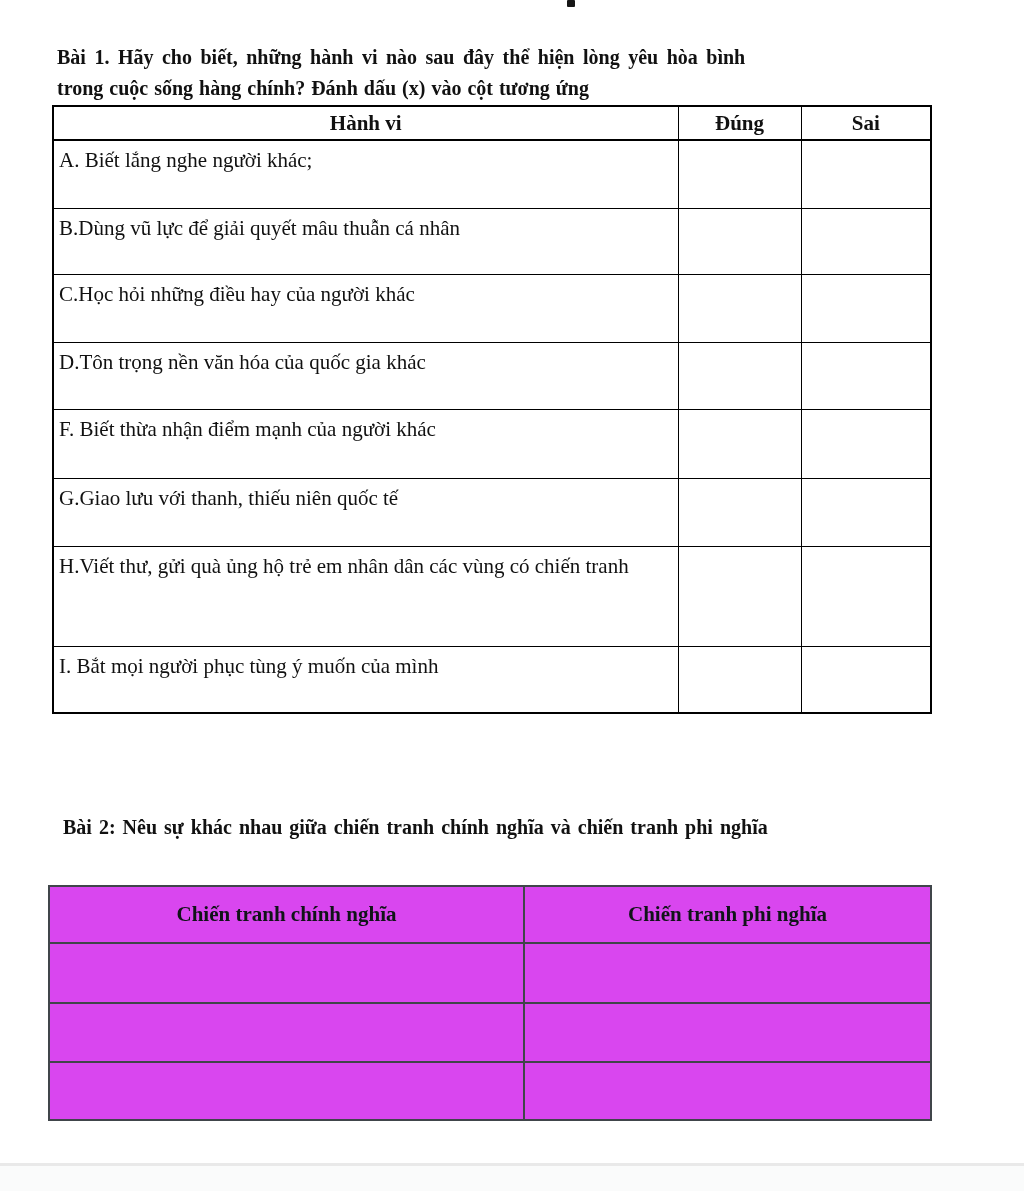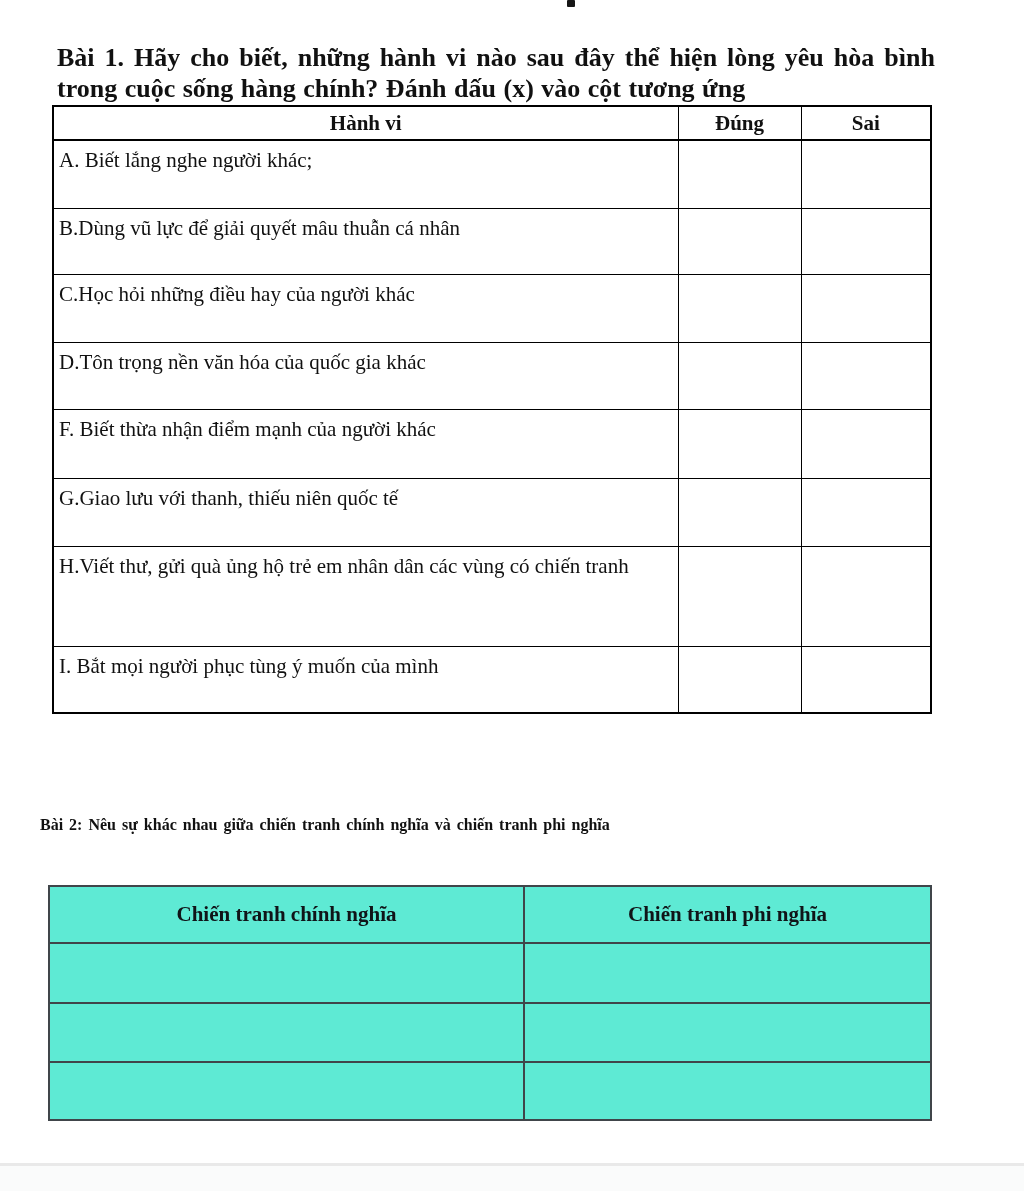--- a/index.html
+++ b/index.html
@@ -14,21 +14,21 @@
 
   
   .top-artifact {
     position:absolute; left:567px; top:0; width:8px; height:7px;
     background:#161616; border-radius:1px;
   }
 
   
   .ex1-title {
     position:absolute; left:57px; top:42px; width:880px;
-    font-weight:bold; font-size:26px; line-height:31px;
+    font-weight:bold; font-size:20px; line-height:31px;
   }
   .ex1-title .line1 { word-spacing:3.5px; display:block; }
   .ex1-title .line2 { word-spacing:1px; display:block; }
 
   
   table.t1 {
     position:absolute; left:52px; top:105px; width:878px;
     border-collapse:collapse; table-layout:fixed;
     border:2px solid #000;
   }
@@ -48,29 +48,29 @@
   .t1 tr.rC { height:68px; }
   .t1 tr.rD { height:67px; }
   .t1 tr.rE { height:68px; }
   .t1 tr.rF { height:69px; }
   .t1 tr.rG { height:68px; }
   .t1 tr.rH { height:100px; }
   .t1 tr.rI { height:67px; }
 
   
   .ex2-title {
-    position:absolute; left:40px; top:816px; width:920px;
-    font-weight:bold; font-size:16px; word-spacing:2px;
+    position:absolute; left:63px; top:816px; width:920px;
+    font-weight:bold; font-size:20px; word-spacing:2px;
   }
 
   
   table.t2 {
     position:absolute; left:48px; top:885px; width:882px;
     border-collapse:collapse; table-layout:fixed;
-    background:#5eead4;
+    background:#d946ef;
     border:2px solid #40454a;
   }
   .t2 th, .t2 td { border:2px solid #40454a; padding:0; }
   .t2 th {
     font-size:21px; font-weight:bold; text-align:center; vertical-align:middle;
     color:#101418;
   }
   .t2 tr.hdr { height:57px; }
   .t2 tr.e1 { height:60px; }
   .t2 tr.e2 { height:59px; }

